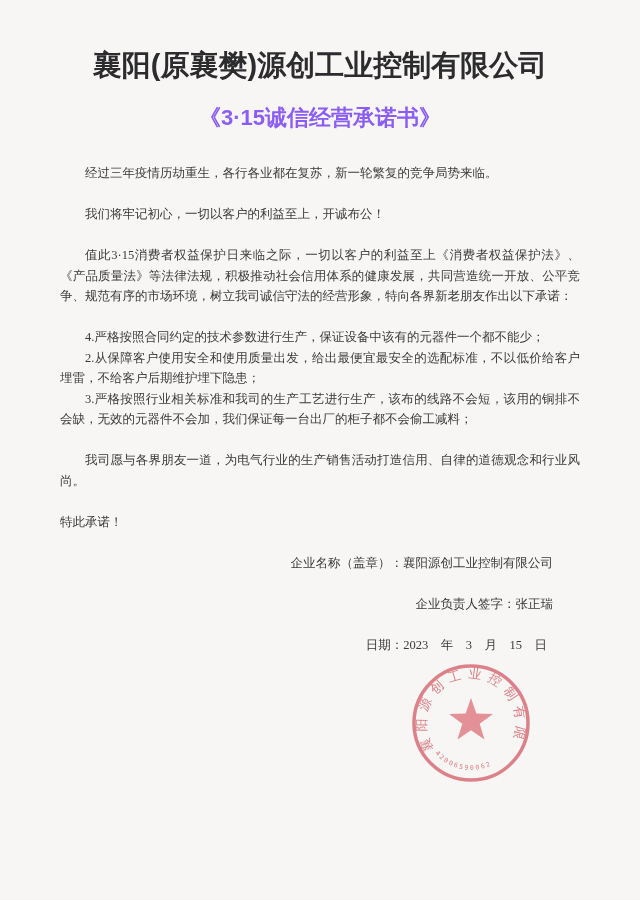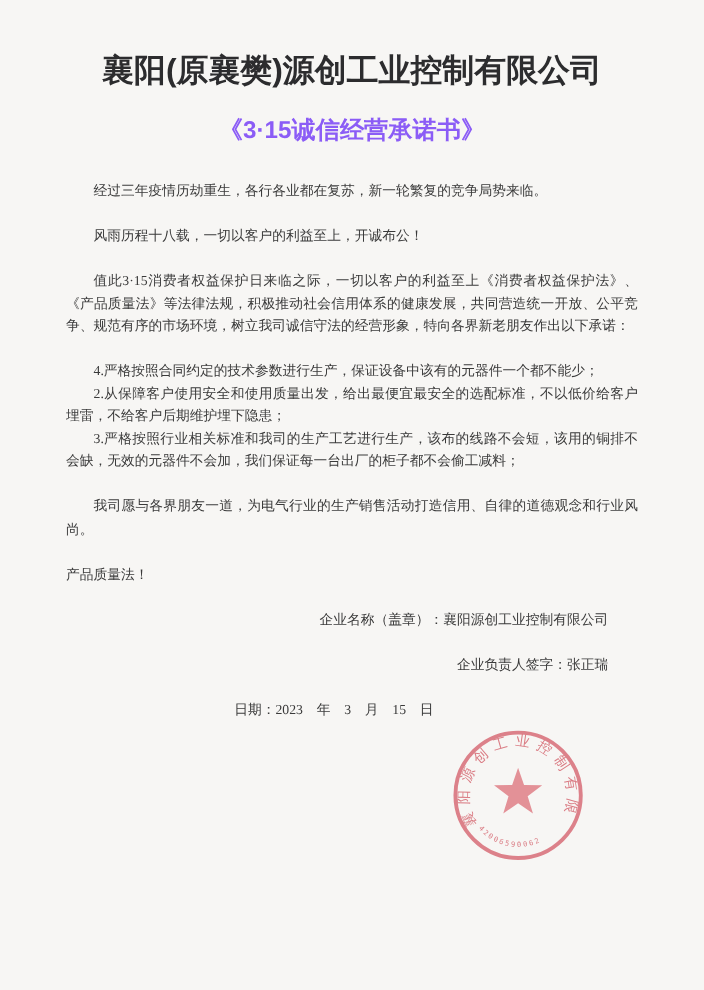--- a/index.html
+++ b/index.html
@@ -37,21 +37,21 @@
     line-height: 20.5px;
     text-align: justify;
   }
   .para { margin: 0 0 20.5px 0; text-indent: 25px; }
   .commitments { margin: 0 0 20.5px 0; }
   .commitment { text-indent: 25px; }
   .promise { margin: 0 0 20.5px 0; text-indent: 0; }
 
   .sig-block { text-align: right; }
   .sig-line { margin: 0 27px 20.5px 0; line-height: 20.5px; }
-  .sig-line.date { margin-right: 33px; margin-bottom: 0; text-align: center; }
+  .sig-line.date { margin-right: 33px; margin-bottom: 0; }
 
   .seal {
     position: absolute;
     left: 411px; top: 663px;
     width: 120px; height: 120px;
     mix-blend-mode: multiply;
     opacity: 0.85;
     pointer-events: none;
   }
   .seal svg { display: block; }
@@ -71,31 +71,31 @@
 </head>
 <body>
 
 <div class="page">
 
   <div class="doc-title">襄阳(原襄樊)源创工业控制有限公司</div>
   <div class="doc-subtitle">《3·15诚信经营承诺书》</div>
 
   <div class="content">
     <p class="para">经过三年疫情历劫重生，各行各业都在复苏，新一轮繁复的竞争局势来临。</p>
-    <p class="para">风雨历程十八载，一切以客户的利益至上，开诚布公！</p>
+    <p class="para">我们将牢记初心，一切以客户的利益至上，开诚布公！</p>
     <p class="para">值此3·15消费者权益保护日来临之际，一切以客户的利益至上《消费者权益保护法》、《产品质量法》等法律法规，积极推动社会信用体系的健康发展，共同营造统一开放、公平竞争、规范有序的市场环境，树立我司诚信守法的经营形象，特向各界新老朋友作出以下承诺：</p>
 
     <div class="commitments">
       <div class="commitment">4.严格按照合同约定的技术参数进行生产，保证设备中该有的元器件一个都不能少；</div>
       <div class="commitment">2.从保障客户使用安全和使用质量出发，给出最便宜最安全的选配标准，不以低价给客户埋雷，不给客户后期维护埋下隐患；</div>
       <div class="commitment">3.严格按照行业相关标准和我司的生产工艺进行生产，该布的线路不会短，该用的铜排不会缺，无效的元器件不会加，我们保证每一台出厂的柜子都不会偷工减料；</div>
     </div>
 
     <p class="para">我司愿与各界朋友一道，为电气行业的生产销售活动打造信用、自律的道德观念和行业风尚。</p>
-    <p class="promise">产品质量法！</p>
+    <p class="promise">特此承诺！</p>
 
     <div class="sig-block">
       <div class="sig-line">企业名称（盖章）：襄阳源创工业控制有限公司</div>
       <div class="sig-line">企业负责人签字：张正瑞</div>
       <div class="sig-line date">日期：2023　年　3　月　15　日</div>
     </div>
   </div>
 
   <div class="seal">
     <svg width="120" height="120" viewBox="0 0 120 120" xmlns="http://www.w3.org/2000/svg">

